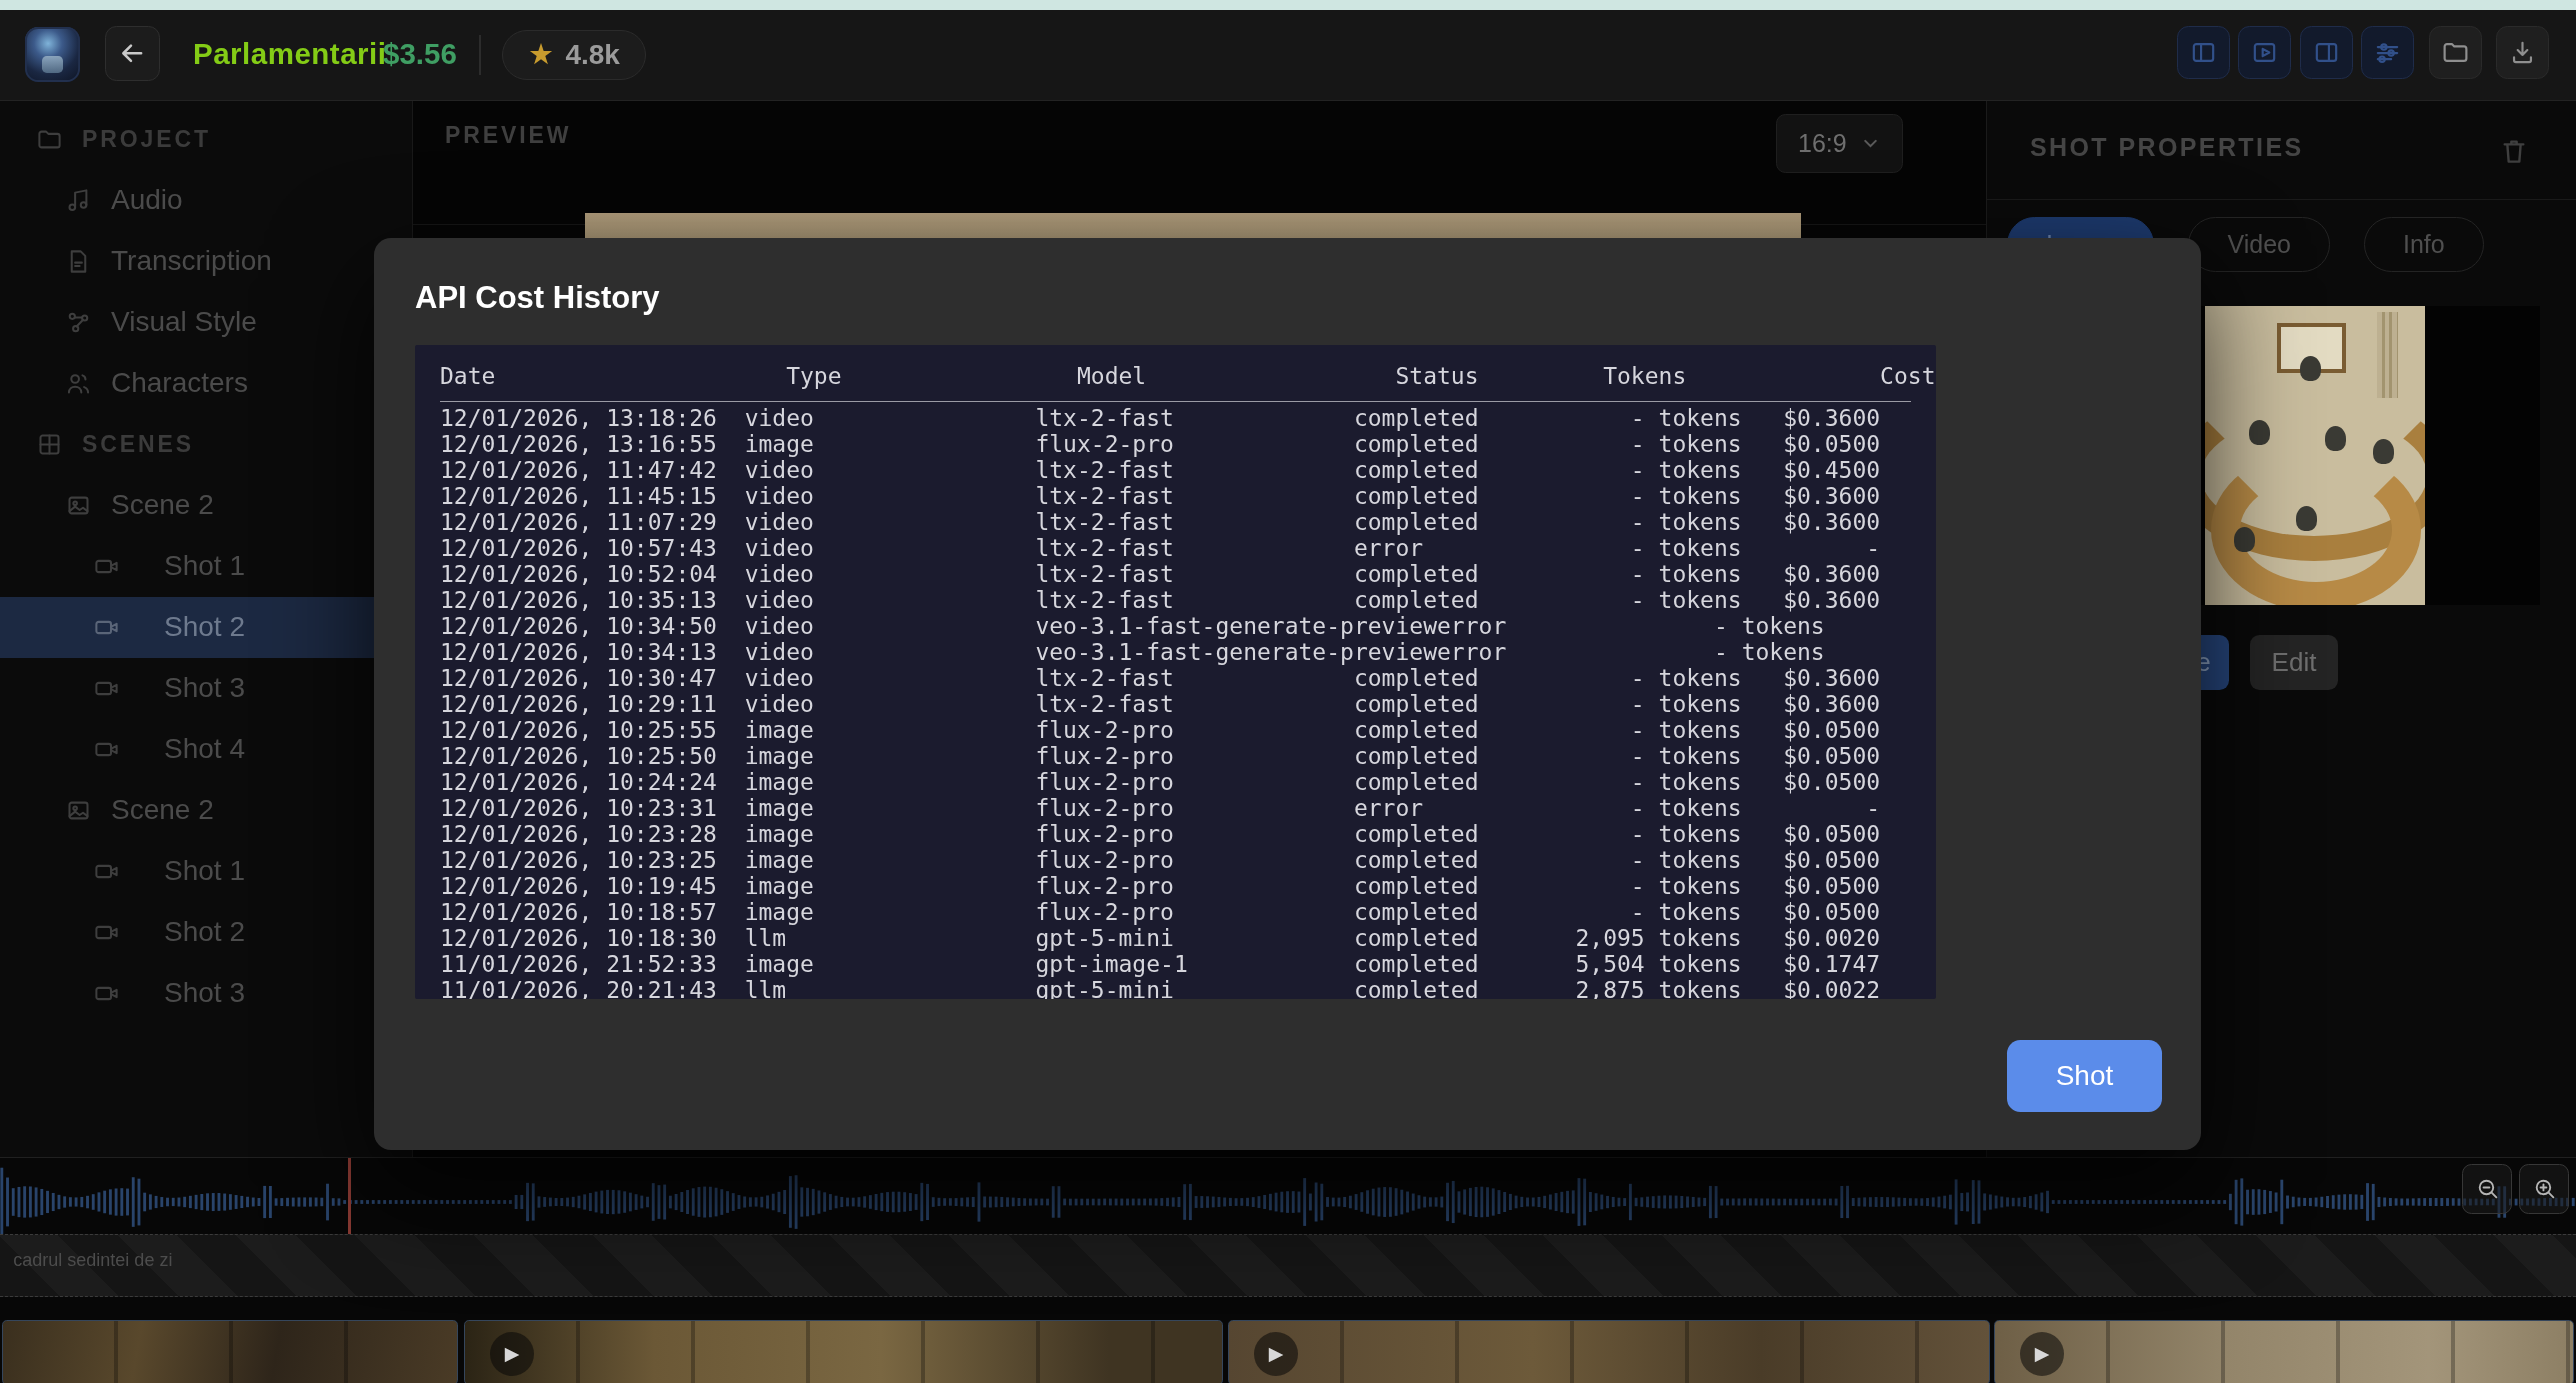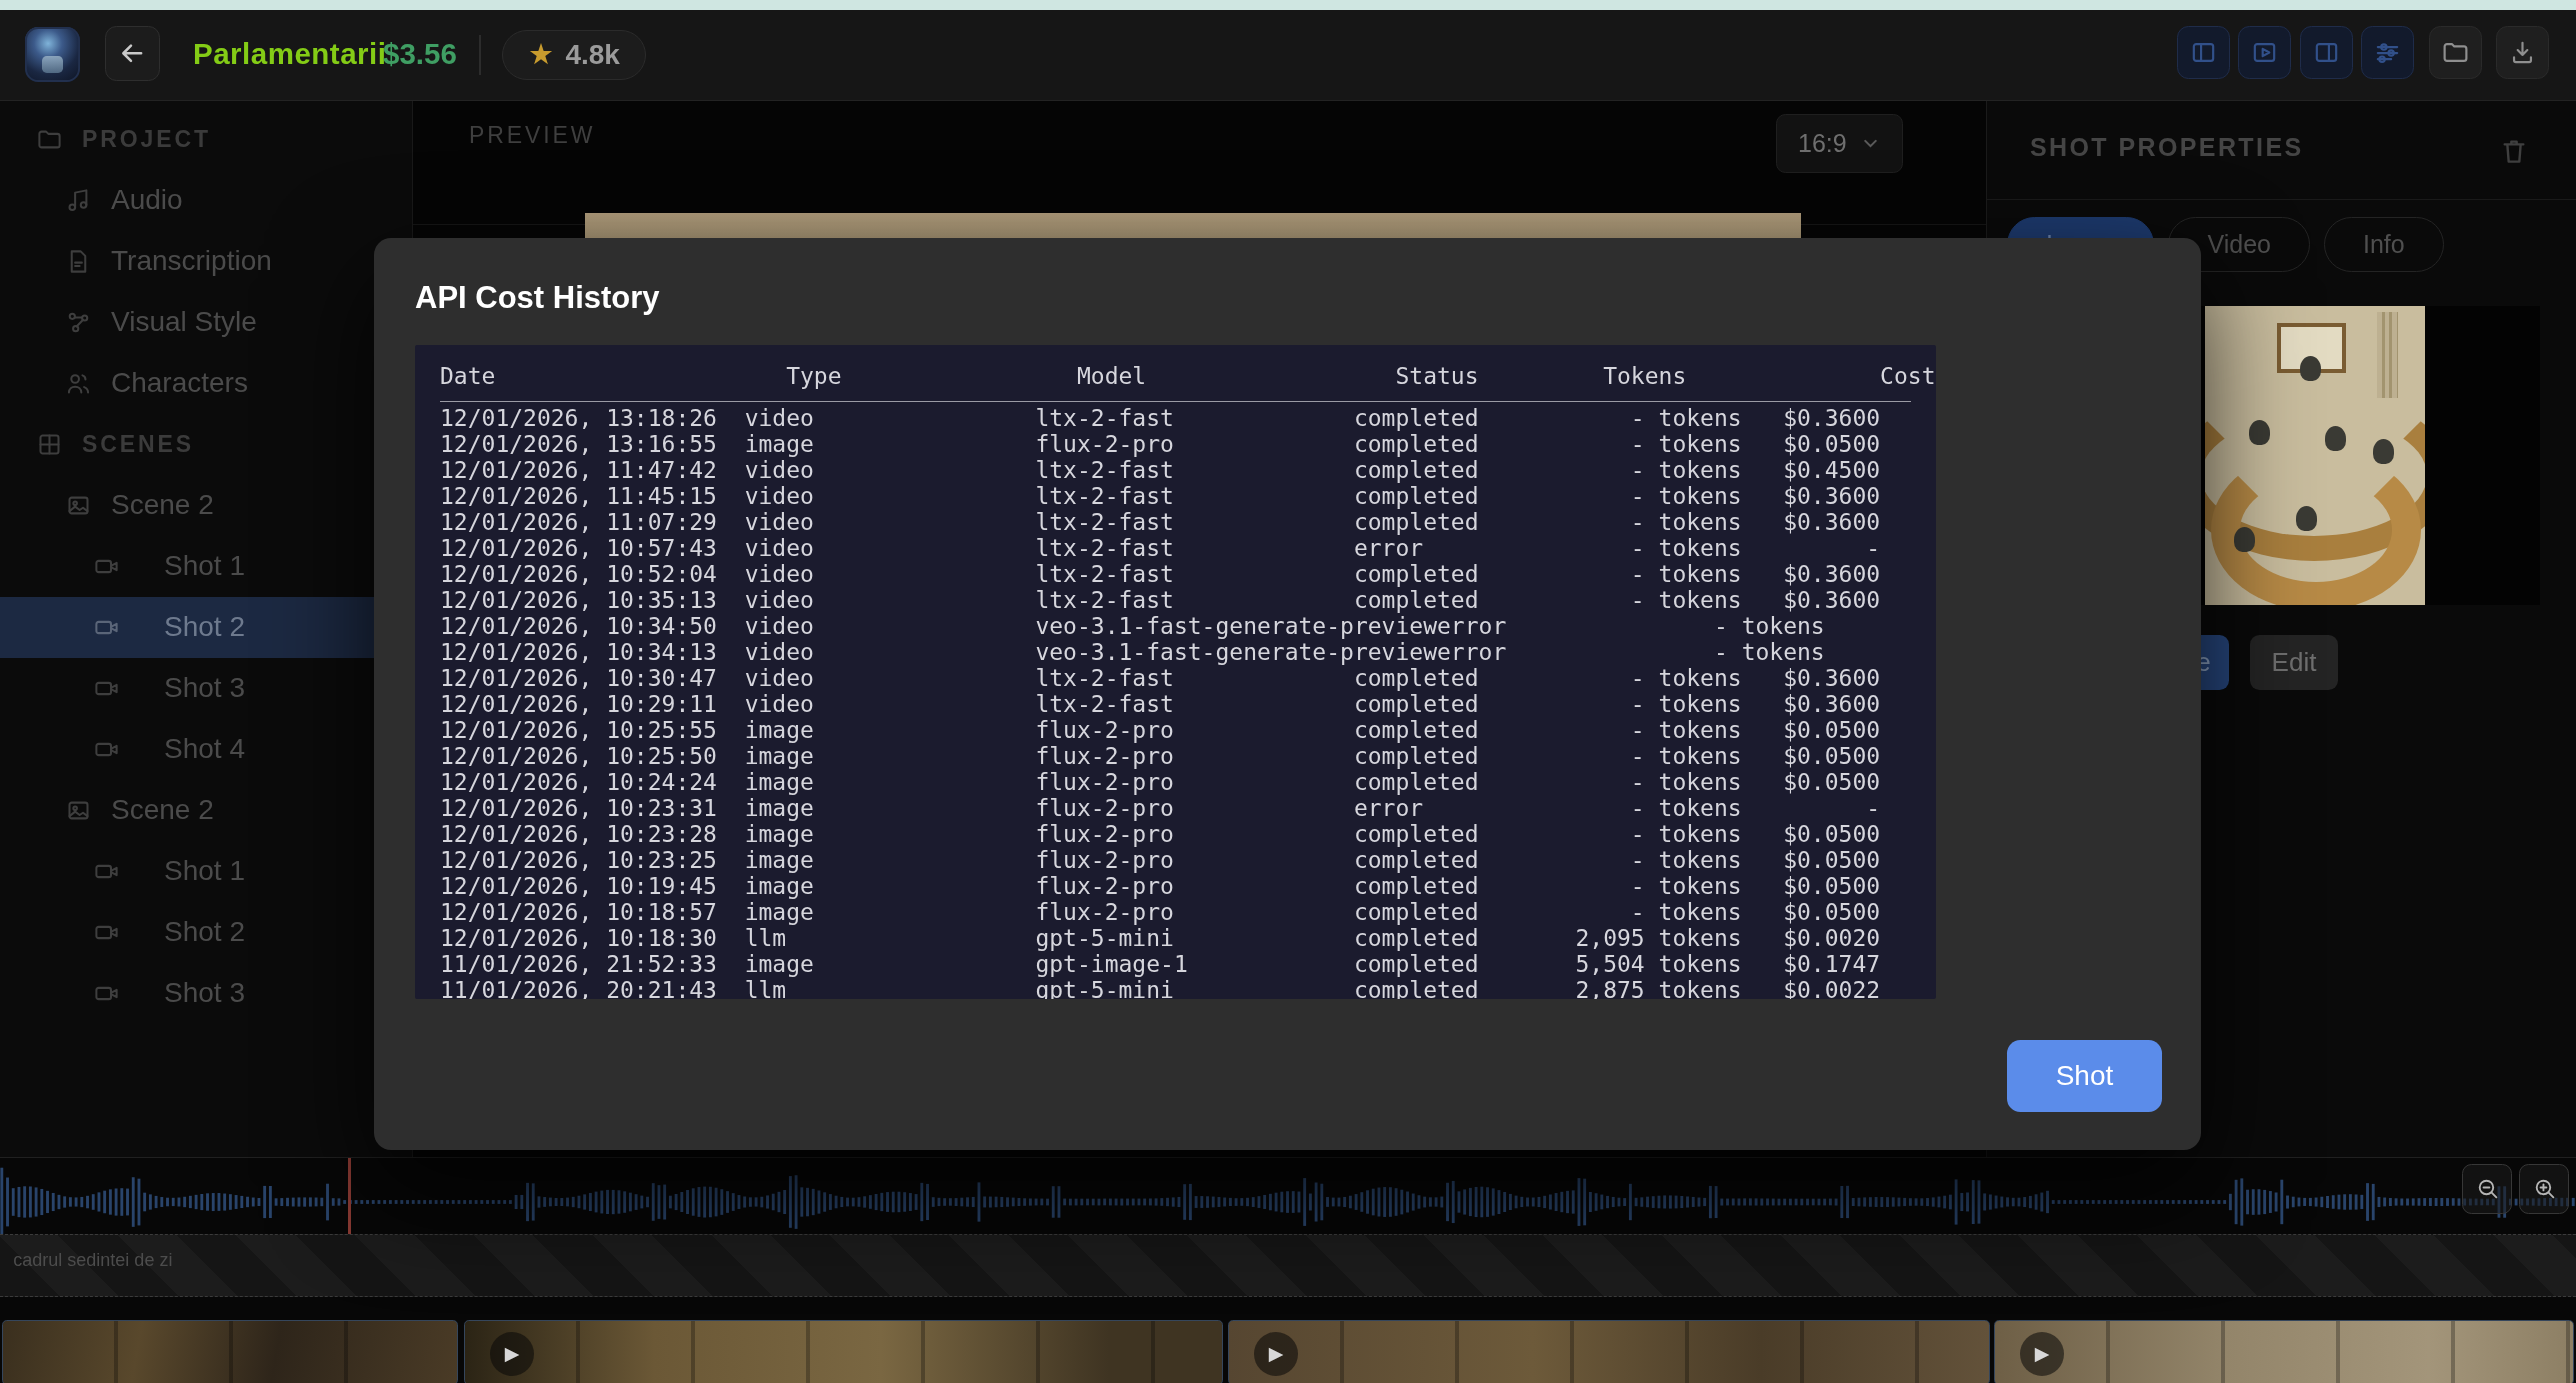--- a/index.html
+++ b/index.html
@@ -35,35 +35,35 @@
   .sb-item svg { width:27px; height:27px; flex:none; color:#3e3e3e; }
   .sb-section { padding-left:36px; font-size:23px; font-weight:700; letter-spacing:2.9px; color:#3b3b3b; }
   .sb-lvl1 { padding-left:65px; }
   .sb-shot { padding-left:93px;gap:44px; }
   .sb-sel { background:#1c2942; color:#6e7a8e; }
   .sb-sel svg { color:#5a6578; }
 
   
   #preview-panel { left:413px; top:101px; width:1574px; height:1056px; background:#050505; }
   #preview-head { left:413px; top:101px; width:1574px; height:124px; border-bottom:1px solid #161616; }
-  #preview-label { left:32px; top:21px; position:absolute; font-size:23px; font-weight:400; letter-spacing:2.9px; color:#3f3f3f;margin-left:24px; }
+  #preview-label { left:32px; top:21px; position:absolute; font-size:23px; font-weight:700; letter-spacing:2.9px; color:#3f3f3f; }
   #aspect-btn { position:absolute; right:84px; top:13.3px; height:59px; padding:0 21px; background:#121212;
           border:1px solid #1f1f1f; border-radius:9.5px; display:flex; align-items:center; gap:13.3px;
           color:#6f6f6f; font-size:25px; }
   #aspect-btn svg { width:21px; height:21px; color:#5a5a5a; }
   #video-sliver { left:585px; top:213px; width:1216px; height:42px; background:linear-gradient(180deg,#b29e7d,#a08f6e); }
 
   
   #right-panel { left:1986px; top:101px; width:590px; height:1056px; background:#0a0a0a; border-left:1px solid #1b1b1b; }
   #rp-head { position:absolute; left:0; top:0; width:590px; height:99px; border-bottom:1px solid #1a1a1a; }
   #rp-title { position:absolute; left:43px; top:32px; font-size:25px; font-weight:700; letter-spacing:2.4px; color:#454545; }
   #trash-btn { position:absolute; right:40px; top:27px; width:46px; height:46px; color:#3f3f3f;
           display:flex; align-items:center; justify-content:center; }
   #trash-btn svg { width:32px; height:32px; }
-  #rp-tabs { position:absolute; left:20px; top:116px; display:flex; gap:14px; }
+  #rp-tabs { position:absolute; left:20px; top:116px; display:flex; gap:34px; }
   .rp-tab { height:55px; padding:0 38px; border-radius:28px; display:flex; align-items:center;
           font-size:25px; color:#4f4f4f; border:1px solid #242424; }
   .rp-tab.sel { background:#1d3a6e; border-color:#1d3a6e; color:#6c84ad; }
   #shot-image-box { position:absolute; left:20px; top:205px; width:533px; height:299px; background:#030303; }
   #shot-image { position:absolute; left:198px; top:0; width:220px; height:299px; background:#c9bd9e; overflow:hidden; }
   #shot-image .chart-frame { position:absolute; left:72px; top:17px; width:69px; height:50px; background:#e3dbc2;
           border:4.8px solid #7a5c32; }
   #shot-image .pillar { position:absolute; right:27px; top:5.7px; width:21px; height:86px;
           background:repeating-linear-gradient(90deg,#bdb091 0 4.8px,#a2946f 4.8px 7.6px); }
   #shot-image .desk1 { position:absolute; left:-29px; top:84px; width:276px; height:171px; border-radius:50%;

